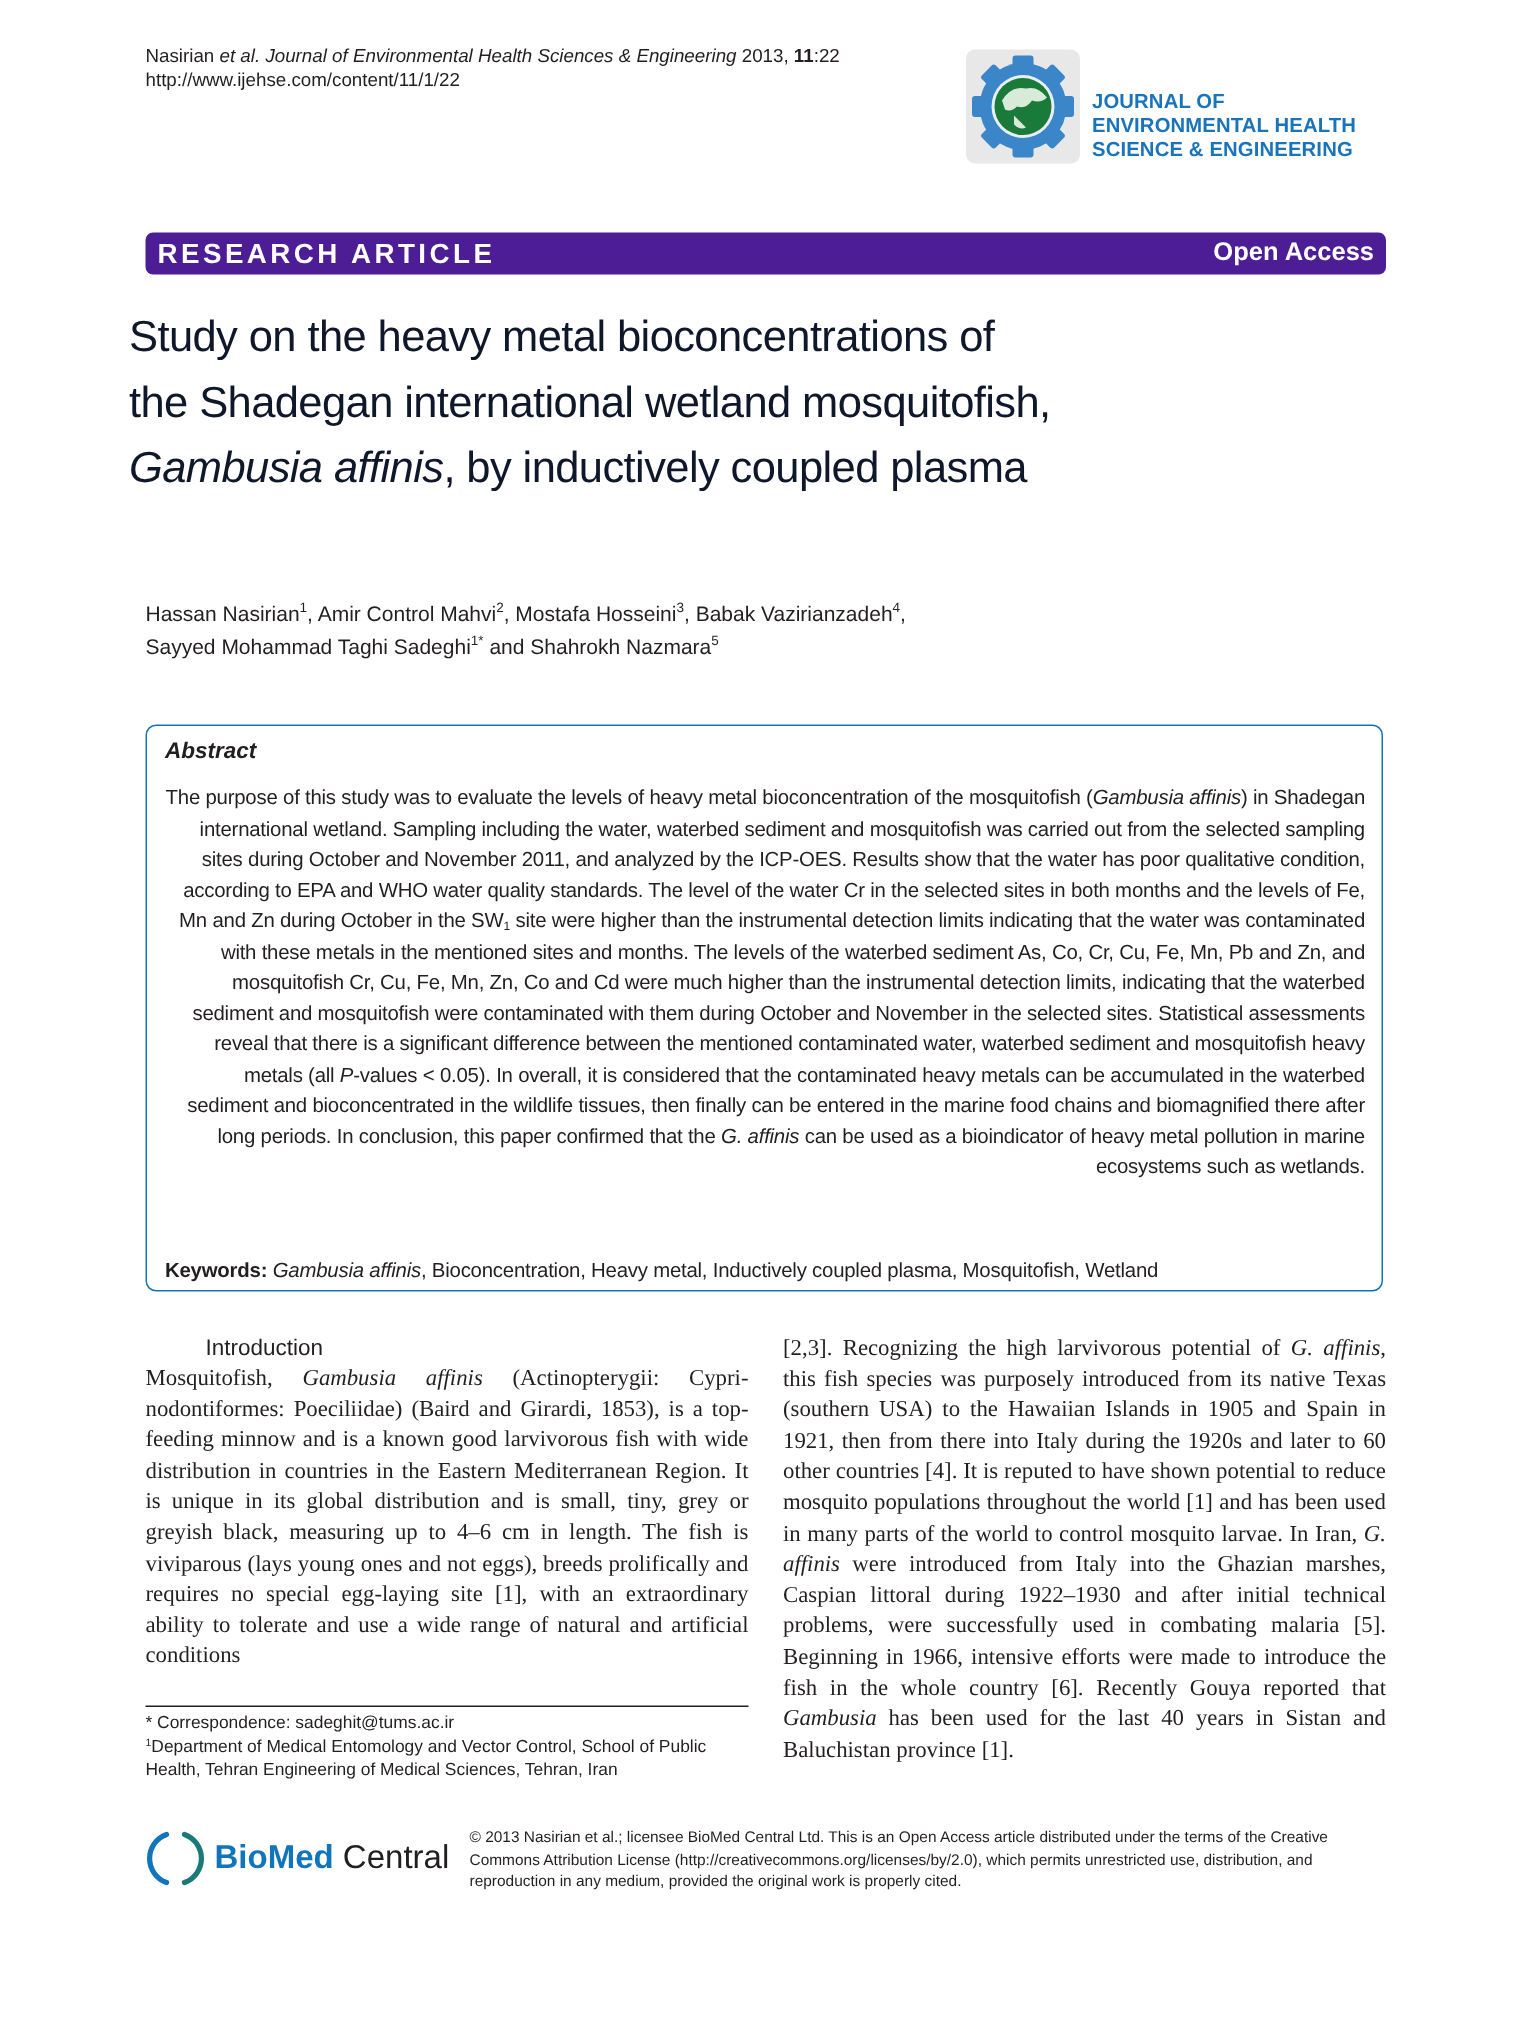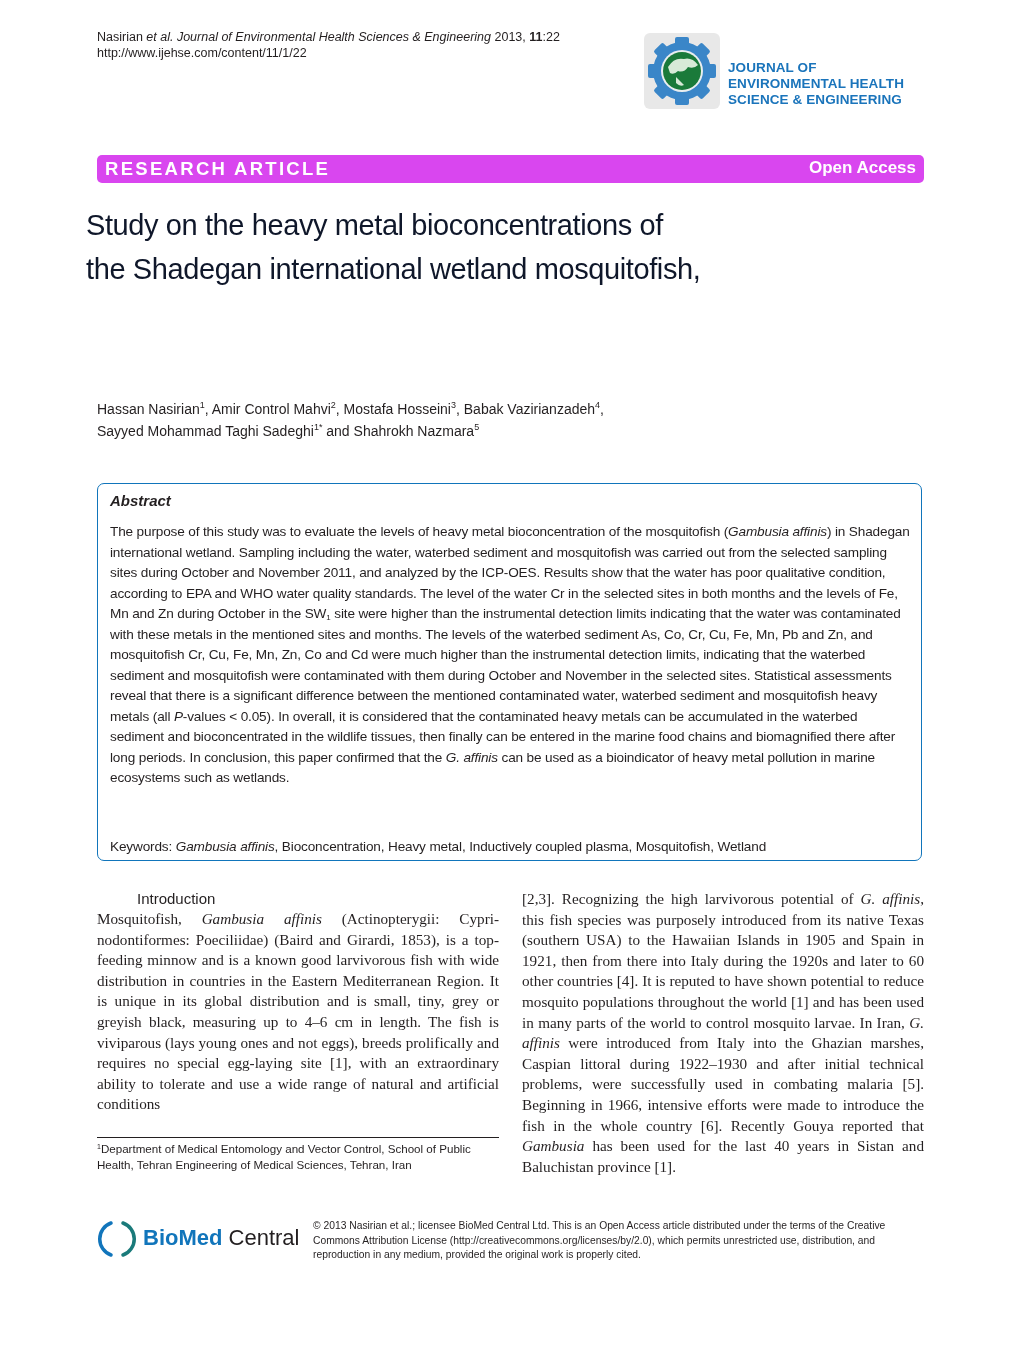--- a/index.html
+++ b/index.html
@@ -8,37 +8,37 @@
 
   .citation { left: 97px; top: 29px; font-size: 12.5px; line-height: 16px; color: #231f20; }
   .citation i { font-style: italic; }
   .citation b { font-weight: bold; }
   .url { left: 97px; top: 45px; font-size: 12.5px; line-height: 16px; color: #231f20; }
 
   .logo { left: 644px; top: 33px; width: 76px; height: 76px; background: #e8e8e8; border-radius: 6px; }
   .logo svg { position: absolute; left: 0; top: 0; }
   .journal-name { left: 728px; top: 60px; font-weight: bold; font-size: 13.5px; line-height: 16px; color: #1a74bb; letter-spacing: 0.1px; }
 
-  .banner { left: 97px; top: 155px; width: 827px; height: 28px; background: #d946ef; border-radius: 5px; color: #fff; }
+  .banner { left: 97px; top: 155px; width: 827px; height: 28px; background: #4c1d95; border-radius: 5px; color: #fff; }
   .banner .left { position: absolute; left: 8px; top: 3px; font-weight: bold; font-size: 18.5px; letter-spacing: 2.3px; }
   .banner .right { position: absolute; right: 8px; top: 3px; font-weight: bold; font-size: 17px; }
 
   .title { left: 86px; top: 204px; width: 840px; font-size: 29px; line-height: 43.5px; color: #0f172a; letter-spacing: -0.4px; }
   .title i { font-style: italic; }
 
   .authors { left: 97px; top: 399px; width: 840px; font-size: 14px; line-height: 21.5px; color: #231f20; }
   .authors sup { font-size: 9px; vertical-align: 6px; line-height: 0; }
 
   .abstract-box { left: 97px; top: 483px; width: 825px; height: 378px; border: 1.5px solid #1175bb; border-radius: 7px; box-sizing: border-box; }
   .abstract-title { left: 110px; top: 492px; font-weight: bold; font-size: 15px; color: #231f20; font-style: italic; }
-  .abstract-text { left: 110px; top: 522px; width: 800px; font-size: 13.6px; line-height: 20.5px; color: #231f20; letter-spacing: -0.15px; }
+  .abstract-text { left: 110px; top: 522px; width: 800px; font-size: 13.6px; line-height: 20.5px; color: #231f20; letter-spacing: -0.15px; text-align: right; }
   .abstract-text i { font-style: italic; }
   .abstract-text sub { font-size: 8px; vertical-align: -2px; line-height: 0; }
   .keywords { left: 110px; top: 839px; width: 800px; font-size: 13.6px; color: #231f20; letter-spacing: -0.15px; }
-  .keywords b { font-weight: normal; }
+  .keywords b { font-weight: bold; }
   .keywords i { font-style: italic; }
 
   .intro-heading { left: 97px; top: 890px; font-weight: normal; font-size: 15px; color: #231f20; margin-left: 40px; }
   .col-text { font-family: "Liberation Serif", serif; font-size: 15.2px; line-height: 20.6px; text-align: justify; color: #231f20; }
   .col-left { left: 97px; top: 909px; width: 402px; }
   .col-right { left: 522px; top: 889px; width: 402px; }
   .col-text i { font-style: italic; }
 
   .fn-rule { left: 97px; top: 1137px; width: 402px; height: 1px; background: #231f20; }
   .footnotes { left: 97px; top: 1141px; width: 410px; font-size: 11.6px; line-height: 15.5px; color: #231f20; }
@@ -85,38 +85,40 @@
 </div>
 
 <div class="abs banner">
   <span class="left">RESEARCH ARTICLE</span>
   <span class="right">Open Access</span>
 </div>
 
 <div class="abs title">
   <div>Study on the heavy metal bioconcentrations of</div>
   <div>the Shadegan international wetland mosquitofish,</div>
+  <div><i>Gambusia affinis</i><span>, by inductively coupled plasma</span></div>
 </div>
 
 <div class="abs authors">
   <span>Hassan Nasirian</span><sup>1</sup><span>, </span><span>Amir Control Mahvi</span><sup>2</sup><span>, </span><span>Mostafa Hosseini</span><sup>3</sup><span>, </span><span>Babak Vazirianzadeh</span><sup>4</sup><span>,</span><br>
   <span>Sayyed Mohammad Taghi Sadeghi</span><sup>1*</sup><span> and </span><span>Shahrokh Nazmara</span><sup>5</sup>
 </div>
 
 <div class="abs abstract-box"></div>
 <div class="abs abstract-title">Abstract</div>
 <div class="abs abstract-text"><span>The purpose of this study was to evaluate the levels of heavy metal bioconcentration of the mosquitofish (</span><i>Gambusia affinis</i><span>) in Shadegan international wetland. Sampling including the water, waterbed sediment and mosquitofish was carried out from the selected sampling sites during October and November 2011, and analyzed by the ICP-OES. Results show that the water has poor qualitative condition, according to EPA and WHO water quality standards. The level of the water Cr in the selected sites in both months and the levels of Fe, Mn and Zn during October in the SW</span><sub>1</sub><span> site were higher than the instrumental detection limits indicating that the water was contaminated with these metals in the mentioned sites and months. The levels of the waterbed sediment As, Co, Cr, Cu, Fe, Mn, Pb and Zn, and mosquitofish Cr, Cu, Fe, Mn, Zn, Co and Cd were much higher than the instrumental detection limits, indicating that the waterbed sediment and mosquitofish were contaminated with them during October and November in the selected sites. Statistical assessments reveal that there is a significant difference between the mentioned contaminated water, waterbed sediment and mosquitofish heavy metals (all </span><i>P</i><span>-values &lt; 0.05). In overall, it is considered that the contaminated heavy metals can be accumulated in the waterbed sediment and bioconcentrated in the wildlife tissues, then finally can be entered in the marine food chains and biomagnified there after long periods. In conclusion, this paper confirmed that the </span><i>G. affinis</i><span> can be used as a bioindicator of heavy metal pollution in marine ecosystems such as wetlands.</span></div>
 <div class="abs keywords"><b>Keywords:</b> <i>Gambusia affinis</i><span>, Bioconcentration, Heavy metal, Inductively coupled plasma, Mosquitofish, Wetland</span></div>
 
 <div class="abs intro-heading">Introduction</div>
 <div class="abs col-text col-left"><span>Mosquitofish, </span><i>Gambusia affinis</i><span> (Actinopterygii: Cypri-nodontiformes: Poeciliidae) (Baird and Girardi, 1853), is a top-feeding minnow and is a known good larvivorous fish with wide distribution in countries in the Eastern Mediterranean Region. It is unique in its global distribution and is small, tiny, grey or greyish black, measuring up to 4–6 cm in length. The fish is viviparous (lays young ones and not eggs), breeds prolifically and requires no special egg-laying site [1], with an extraordinary ability to tolerate and use a wide range of natural and artificial conditions</span></div>
 <div class="abs col-text col-right"><span>[2,3]. Recognizing the high larvivorous potential of </span><i>G. affinis</i><span>, this fish species was purposely introduced from its native Texas (southern USA) to the Hawaiian Islands in 1905 and Spain in 1921, then from there into Italy during the 1920s and later to 60 other countries [4]. It is reputed to have shown potential to reduce mosquito populations throughout the world [1] and has been used in many parts of the world to control mosquito larvae. In Iran, </span><i>G. affinis</i><span> were introduced from Italy into the Ghazian marshes, Caspian littoral during 1922–1930 and after initial technical problems, were successfully used in combating malaria [5]. Beginning in 1966, intensive efforts were made to introduce the fish in the whole country [6]. Recently Gouya reported that </span><i>Gambusia</i><span> has been used for the last 40 years in Sistan and Baluchistan province [1].</span></div>
 
 <div class="abs fn-rule"></div>
 <div class="abs footnotes">
+  <div>* Correspondence: sadeghit@tums.ac.ir</div>
   <div><sup>1</sup><span>Department of Medical Entomology and Vector Control, School of Public Health, Tehran Engineering of Medical Sciences, Tehran, Iran</span></div>
 </div>
 
 <div class="abs bmc">
   <svg width="44" height="40" viewBox="0 0 44 40" style="position:absolute;left:0;top:0">
     <path d="M14 4 A17 17 0 0 0 14 36" fill="none" stroke="#1175bb" stroke-width="3.5" stroke-linecap="round"></path>
     <path d="M26 4 A17 17 0 0 1 26 36" fill="none" stroke="#1a7a7a" stroke-width="3.5" stroke-linecap="round"></path>
   </svg>
   <div class="bmc-text"><span class="bmc-bio">BioMed</span><span class="bmc-central"> Central</span></div>
 </div>

